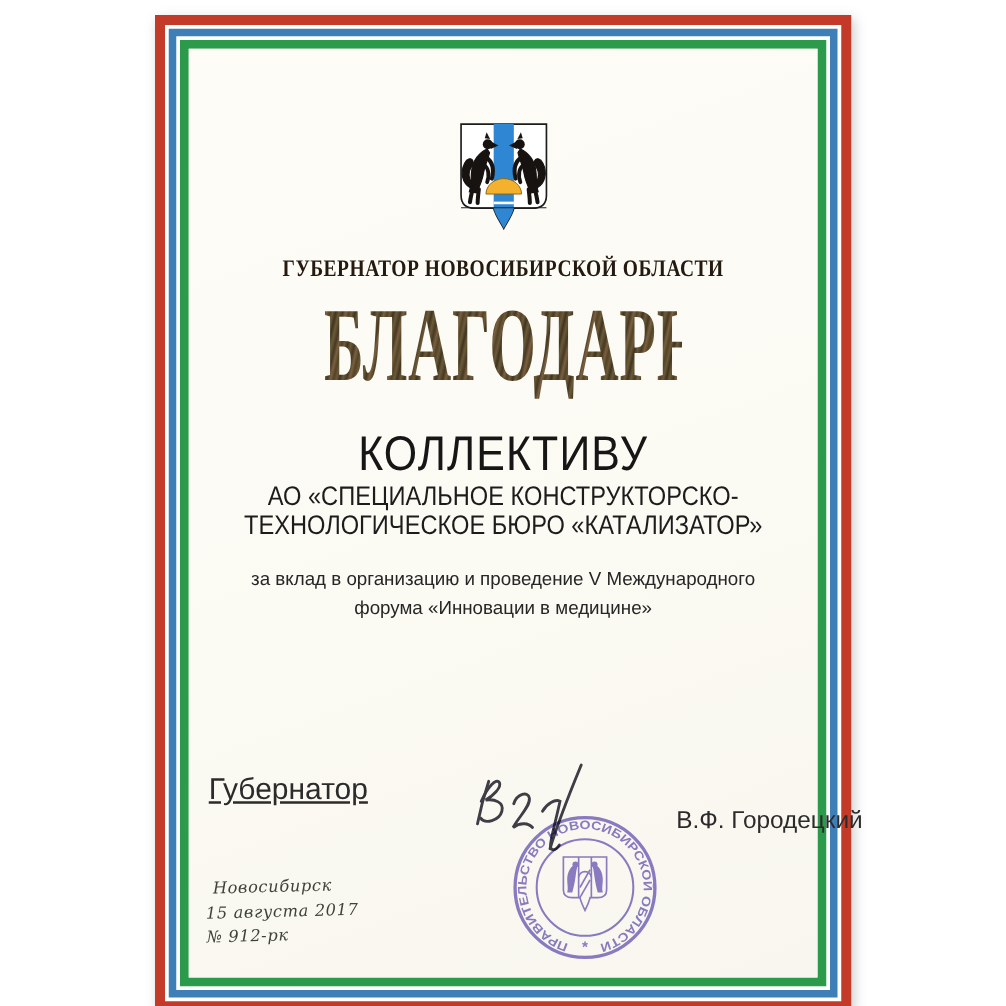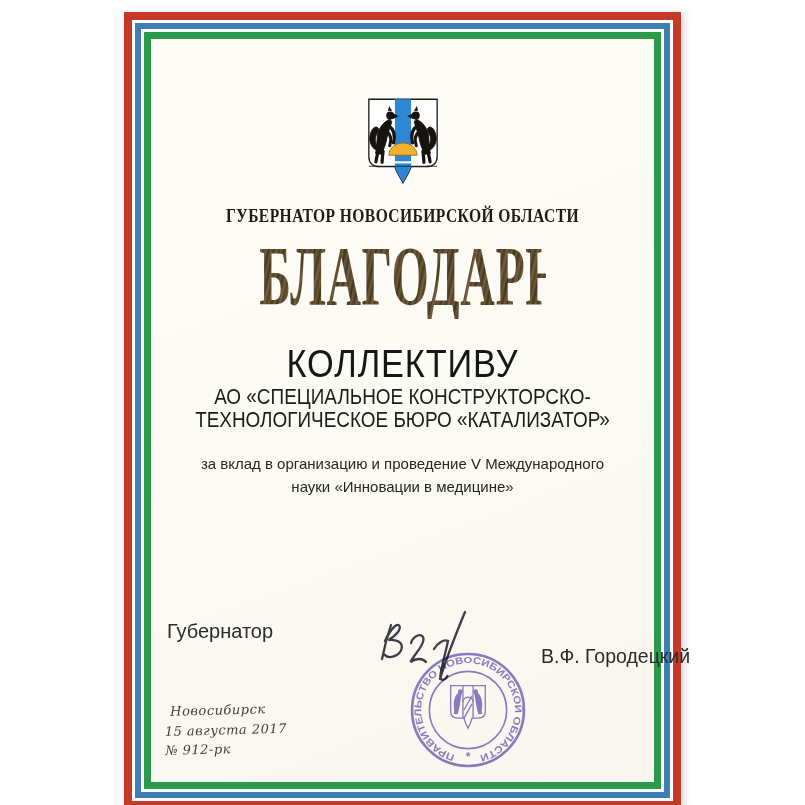--- a/index.html
+++ b/index.html
@@ -68,21 +68,21 @@
   }
   .org{
     top:347px;font-size:21.5px;line-height:22.5px;color:#1c1c1c;
     transform:scaleX(.88);transform-origin:center;white-space:nowrap;
   }
   .bodytext{
     top:414px;font-size:15px;line-height:22.6px;color:#262626;white-space:nowrap;
   }
   .signatory{
     position:absolute;left:16px;top:581px;
-    font-size:20px;line-height:23.5px;color:#2b2b2b;
+    font-size:24px;line-height:23.5px;color:#2b2b2b;text-decoration:underline;
   }
   .signame{
     position:absolute;left:358px;top:606px;
     font-size:19.5px;color:#2b2b2b;white-space:nowrap;margin-left:32px;
   }
   .signature{position:absolute;left:226px;top:568px;color:var(--ink);}
   .stamp{
     position:absolute;left:258px;top:612px;color:var(--stamp-violet);
     opacity:.92;mix-blend-mode:multiply;
   }
@@ -145,21 +145,21 @@
 
         <div class="centered recipient">КОЛЛЕКТИВУ</div>
 
         <div class="centered org">
           <div>АО «СПЕЦИАЛЬНОЕ КОНСТРУКТОРСКО-</div>
           <div>ТЕХНОЛОГИЧЕСКОЕ БЮРО «КАТАЛИЗАТОР»</div>
         </div>
 
         <div class="centered bodytext">
           <div>за вклад в организацию и проведение V Международного</div>
-          <div>науки «Инновации в медицине»</div>
+          <div>форума «Инновации в медицине»</div>
         </div>
 
         <div class="signatory">
           <div>Губернатор</div>
         </div>
 
         <svg class="signature" width="105" height="92" viewBox="0 0 105 92">
           <g fill="none" stroke="currentColor" stroke-width="2.3" stroke-linecap="round">
             <path d="M14,18 C10,30 7,42 5,52"></path>
             <path d="M8,34 C13,23 20,15 22.5,19 C24.5,23 17,30 11.5,33 C19,32 26.5,35 24.5,42 C22.5,49.5 11,52.5 7.5,47.5"></path>

